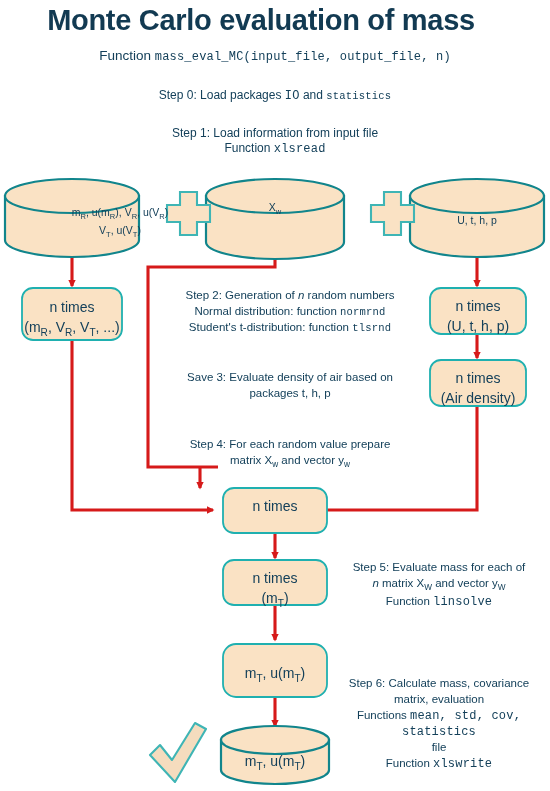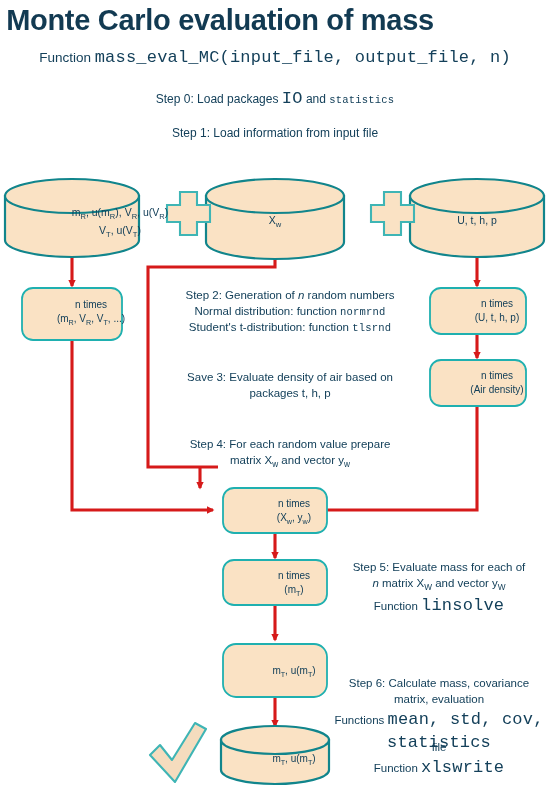--- a/index.html
+++ b/index.html
@@ -5,33 +5,33 @@
   html,body{margin:0;padding:0;background:#ffffff;}
   body{
     width:550px;height:791px;position:relative;overflow:hidden;
     font-family:"Liberation Sans","DejaVu Sans",sans-serif;
     color:#123a52;
   }
   #canvas{position:absolute;inset:0;width:550px;height:791px;}
   .txt{position:absolute;text-align:center;line-height:1.28;color:#14405a;}
   .title{
     left:0;top:2px;width:440px;font-size:29px;font-weight:bold;
-    letter-spacing:-0.3px;color:#123a52;
+    letter-spacing:-0.3px;color:#123a52;padding-left:41px;
   }
   .fn-line{left:0;top:47px;width:550px;font-size:13.5px;}
   .step0{left:0;top:88px;width:550px;font-size:12px;}
   .step1{left:0;top:126px;width:550px;font-size:12px;}
-  .mono{font-family:"Liberation Mono","DejaVu Sans Mono",monospace;font-size:17px;letter-spacing:0.2px;}
+  .mono{font-family:"Liberation Mono","DejaVu Sans Mono",monospace;font-size:12px;letter-spacing:0.2px;}
   .mono-s{font-family:"Liberation Mono","DejaVu Sans Mono",monospace;font-size:10.5px;letter-spacing:0.2px;}
   .ital{font-style:italic;}
 
   
   .cyl-label{position:absolute;text-align:center;font-size:10.5px;line-height:1.45;color:#14405a;}
   
-  .box-label{position:absolute;text-align:center;font-size:10px;line-height:1.42;color:#14405a;margin-left:19px;}
+  .box-label{position:absolute;text-align:center;font-size:14px;line-height:1.42;color:#14405a;}
 
   .step-txt{position:absolute;text-align:center;font-size:11.5px;line-height:1.38;color:#14405a;}
   sub{font-size:0.72em;}
 </style>
 </head>
 <body>
 
 <svg id="canvas" viewBox="0 0 550 791">
   <defs>
     <marker id="arrowRed" markerWidth="10" markerHeight="10" refX="6.2" refY="4" orient="auto" markerUnits="userSpaceOnUse">
@@ -105,28 +105,31 @@
 <div class="txt fn-line">
   <span>Function </span><span class="mono">mass_eval_MC(input_file, output_file, n)</span>
 </div>
 
 <div class="txt step0">
   <span>Step 0: Load packages </span><span class="mono">IO</span><span> and </span><span class="mono-s">statistics</span>
 </div>
 
 <div class="txt step1">
   <div>Step 1: Load information from input file</div>
+  <div>
+    <span>Function </span><span class="mono">xlsread</span>
+  </div>
 </div>
 
 <div class="cyl-label" style="left:5px;top:205px;width:134px;padding-left:48px;">
   <div>m<sub>R</sub>, u(m<sub>R</sub>), V<sub>R</sub>, u(V<sub>R</sub>)</div>
   <div>V<sub>T</sub>, u(V<sub>T</sub>)</div>
 </div>
 
-<div class="cyl-label" style="left:206px;top:213px;width:138px;">
+<div class="cyl-label" style="left:206px;top:200px;width:138px;">
   <div>X<sub>w</sub></div>
 </div>
 
 <div class="cyl-label" style="left:410px;top:213px;width:134px;text-align:center;">
   <div>U, t, h, p</div>
 </div>
 
 <div class="box-label" style="left:22px;top:298px;width:100px;">
   <div>n times</div>
   <div>(m<sub>R</sub>, V<sub>R</sub>, V<sub>T</sub>, ...)</div>
@@ -137,21 +140,20 @@
   <div>(U, t, h, p)</div>
 </div>
 
 <div class="box-label" style="left:430px;top:369px;width:96px;">
   <div>n times</div>
   <div>(Air density)</div>
 </div>
 
 <div class="box-label" style="left:223px;top:497px;width:104px;">
   <div>n times</div>
-  <div>(X<sub>w</sub>, y<sub>w</sub>)</div>
 </div>
 
 <div class="box-label" style="left:223px;top:569px;width:104px;">
   <div>n times</div>
   <div>(m<sub>T</sub>)</div>
 </div>
 
 <div class="box-label" style="left:223px;top:664px;width:104px;">
   <div>m<sub>T</sub>, u(m<sub>T</sub>)</div>
 </div>

